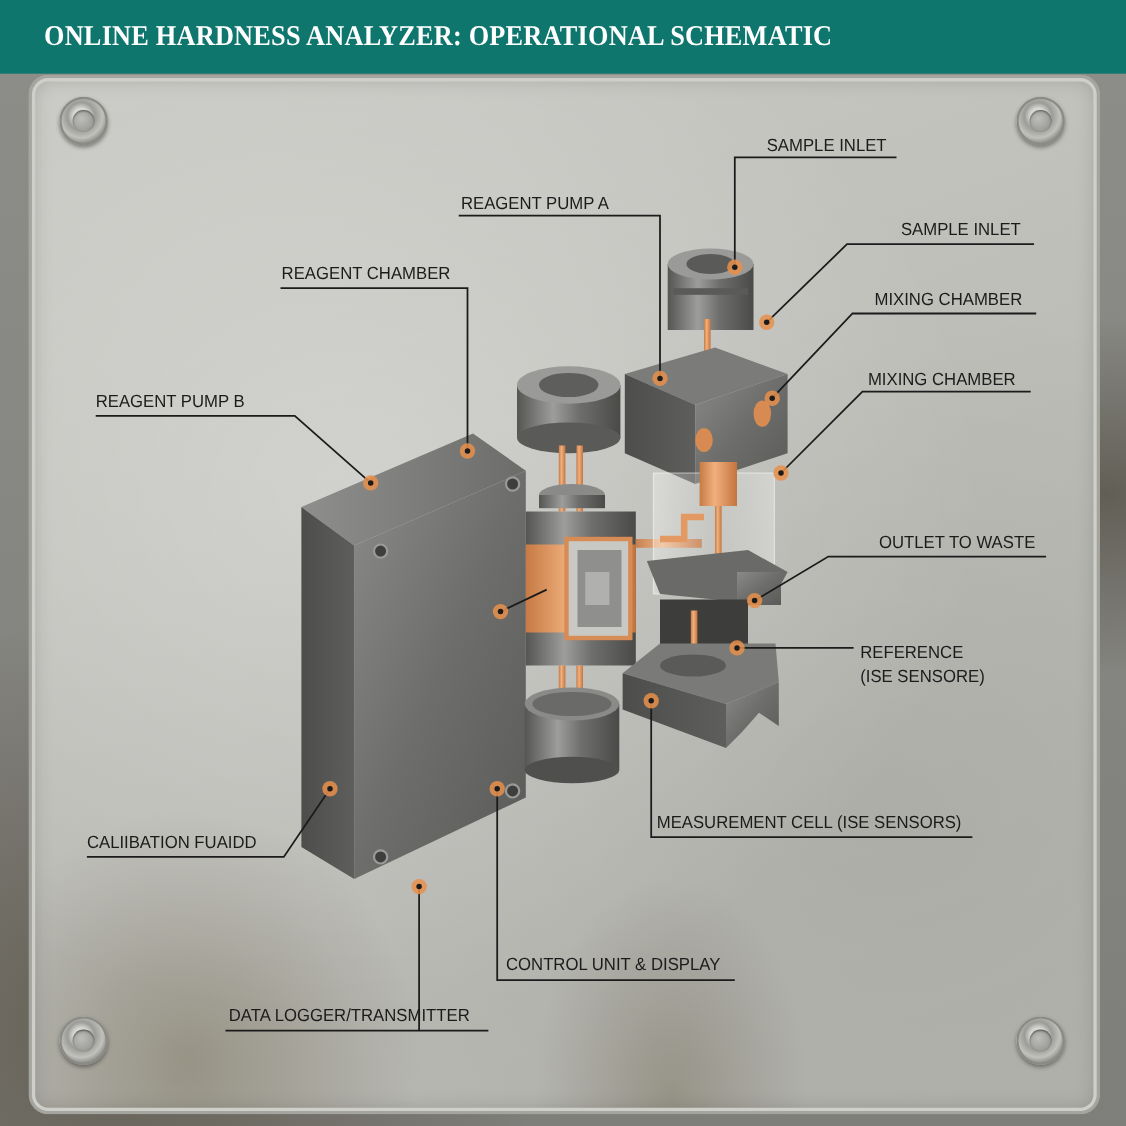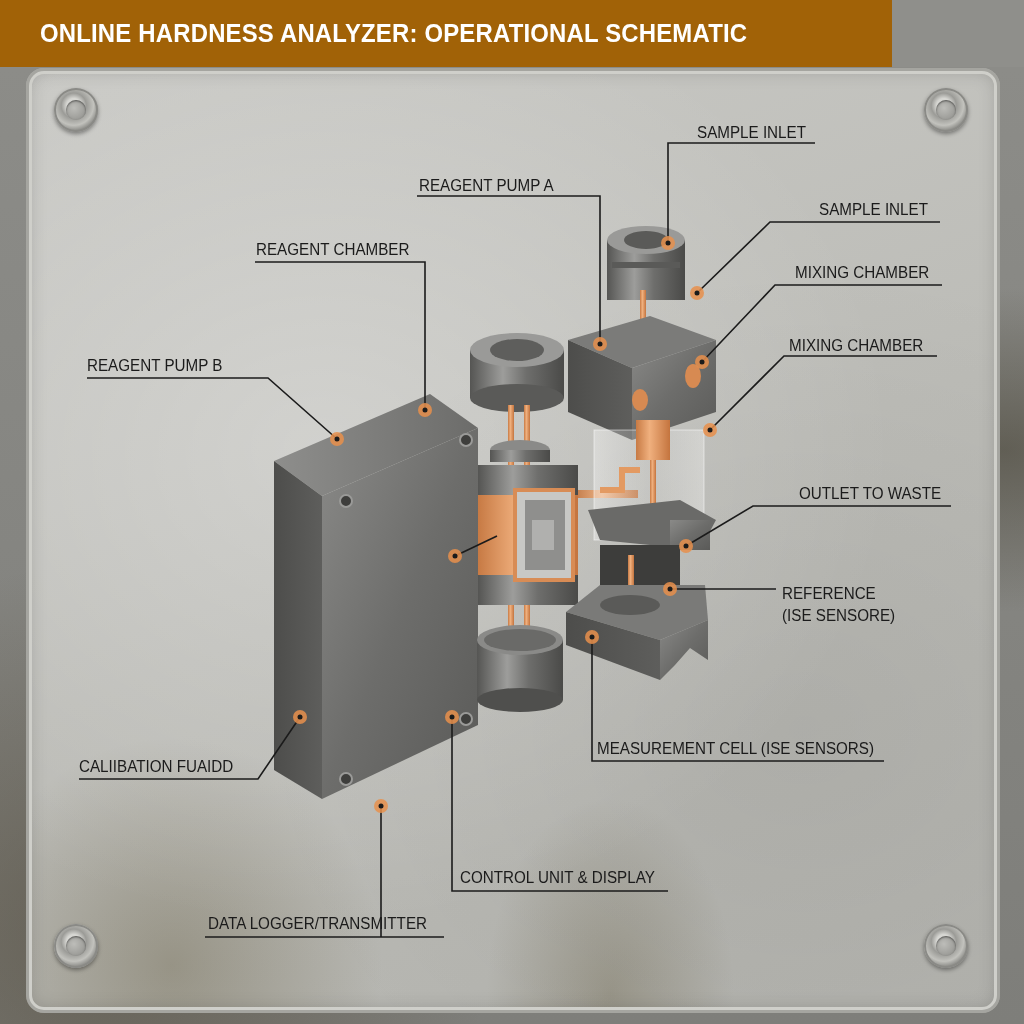--- a/index.html
+++ b/index.html
@@ -2,22 +2,22 @@
 <html><head>
 <meta charset="utf-8">
 <style>
   html, body { margin: 0; padding: 0; }
   body {
     width: 1024px; height: 1024px; overflow: hidden; position: relative;
     background: #8f8f8b;
     font-family: "Liberation Sans", "DejaVu Sans", sans-serif;
   }
   .titlebar {
-    position: absolute; left: 0; top: 0; width: 892px; height: 67px;
-    background: #a16207; z-index: 5;
+    position: absolute; left: 0; top: 0; width: 1024px; height: 67px;
+    background: #0f766e; z-index: 5; font-family: Liberation Serif, serif;
   }
   .titlebar .title {
     position: absolute; left: 40px; top: 18px;
     color: #ffffff; font-size: 26px; font-weight: bold; letter-spacing: 0.2px;
     transform: scaleX(0.92); transform-origin: left center; white-space: nowrap;
   }
   .bg-outer {
     position: absolute; left: 0; top: 67px; width: 1024px; height: 957px;
     background:
       radial-gradient(ellipse at 10% 90%, rgba(70,60,40,0.45), transparent 30%),

